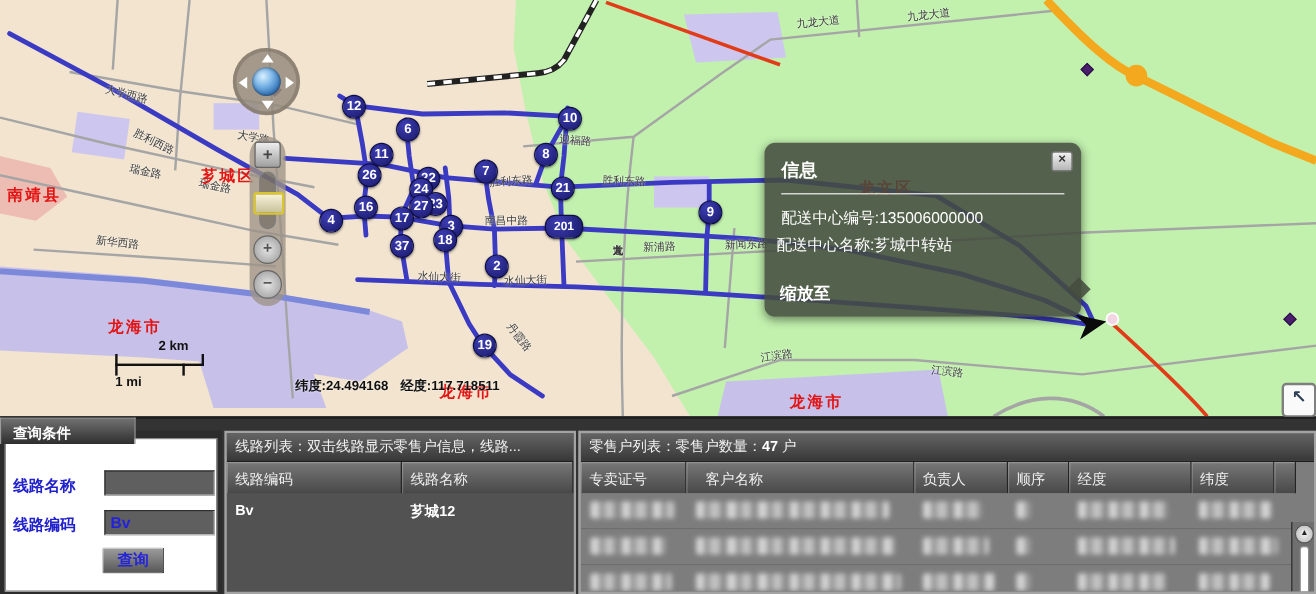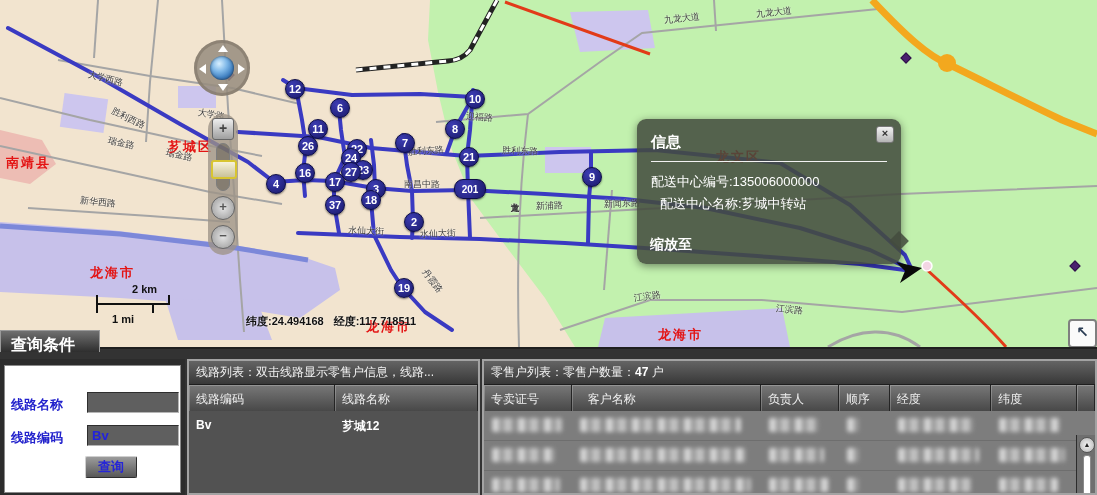--- a/index.html
+++ b/index.html
@@ -46,46 +46,46 @@
          border:1px solid #666;color:#555;font-weight:bold;font-size:13px;text-align:center;line-height:20px;cursor:pointer;}
 
   
   #scalebar{position:absolute;left:96px;top:283px;width:90px;font-size:11px;font-weight:bold;color:#111;z-index:7;}
   #scalebar .km-label{margin-left:36px;}
   #scalebar .bar{position:relative;width:74px;height:18px;}
   #scalebar .base{position:absolute;left:0;top:8px;width:74px;height:2px;background:#111;}
   #scalebar .tick-left{position:absolute;left:0;top:0;width:2px;height:18px;background:#111;}
   #scalebar .tick-km{position:absolute;right:0;top:0;width:2px;height:10px;background:#111;}
   #scalebar .tick-mi{position:absolute;left:56px;top:8px;width:2px;height:10px;background:#111;}
-  #scalebar .mi-label{margin-left:16px;}
+  #scalebar .mi-label{}
   #coords{position:absolute;left:246px;top:314px;display:flex;gap:10px;font-size:11px;font-weight:bold;
           color:#111;text-shadow:0 0 2px rgba(255,255,255,.8);z-index:7;}
 
   
   #popup{position:absolute;left:637px;top:119px;width:264px;height:145px;z-index:20;
          background:rgba(68,76,62,.87);border-radius:9px;box-shadow:0 2px 8px rgba(0,0,0,.45);color:#fff;}
   #popup-tail{position:absolute;right:-5px;bottom:16px;width:14px;height:14px;background:rgba(68,76,62,.87);
               transform:rotate(45deg);}
   #popup-close{position:absolute;right:7px;top:7px;width:16px;height:15px;border-radius:3px;
                background:linear-gradient(#f2f2f2,#b5b5b5);border:1px solid #777;color:#333;
                font-size:11px;font-weight:bold;text-align:center;line-height:13px;cursor:pointer;}
   #popup-title{position:absolute;left:14px;top:14px;font-size:15px;font-weight:bold;}
   #popup-sep{position:absolute;left:14px;right:14px;top:42px;height:1px;background:#f2f2f2;}
   #popup-line1{position:absolute;left:14px;top:54px;font-size:13px;}
-  #popup-line2{position:absolute;left:23px;top:76px;font-size:13px;}
+  #popup-line2{position:absolute;left:10px;top:76px;font-size:13px;}
   #popup-zoomto{position:absolute;left:13px;bottom:10px;font-size:14px;font-weight:bold;cursor:pointer;}
 
   #expand-btn{position:absolute;left:1068px;top:319px;width:25px;height:25px;background:#fafafa;
               border:2px solid #7f7f7f;border-radius:4px;color:#2c3e55;font-size:15px;font-weight:bold;
               text-align:center;line-height:22px;cursor:pointer;z-index:9;}
 
   
-  #qtab{position:absolute;left:0;top:330px;width:100px;height:22px;box-sizing:border-box;z-index:40;
+  #qtab{position:absolute;left:0;top:348px;width:113px;height:22px;box-sizing:border-box;z-index:40;
         background:linear-gradient(#707070,#2e2e2e);border:1px solid #9a9a9a;border-bottom:none;
-        color:#fff;font-size:16px;font-weight:bold;padding:4px 0 0 10px;}
+        color:#fff;font-size:12px;font-weight:bold;padding:4px 0 0 10px;}
   #bottom{position:absolute;left:0;top:347px;width:1097px;height:148px;background:#333;border-top:2px solid #1f1f1f;}
   .section{position:absolute;top:10px;height:136px;box-sizing:border-box;border:2px solid #a3a3a3;
            display:flex;flex-direction:column;overflow:hidden;}
   #q-section{left:0;width:185px;border:none;background:#2c2c2c;}
   #route-section{left:187px;width:293px;background:#4f4f4f;}
   #retail-section{left:482px;width:615px;background:#7d7d7d;}
 
   #q-card{position:absolute;left:4px;top:6px;width:175px;height:126px;background:#fff;border:1px solid #8a8a8a;}
   .q-label{position:absolute;color:#2222cc;font-weight:bold;font-size:13px;}
   #q-name-label{left:6px;top:30px;}
@@ -329,21 +329,21 @@
     <div id="retail-section" class="section">
       <div class="sec-title">
         <span>零售户列表：零售户数量：</span><b>47</b><span> 户</span>
       </div>
       <div class="tbl-head" id="retail-head">
           <div class="th" style="width: 88px;">专卖证号</div>
           <div class="th" style="width: 190px; padding-left: 16px;">客户名称</div>
           <div class="th" style="width: 78px;">负责人</div>
           <div class="th" style="width: 51px;">顺序</div>
           <div class="th" style="width: 102px;">经度</div>
-          <div class="th" style="width: 86px;">纬度</div>
+          <div class="th" style="width: 69px;">纬度</div>
           <div class="th" style="width: 18px;"></div>
         </div>
       <div class="tbl-body">
         <div id="retail-body">
             <div class="rrow">
               <div class="blobcell" style="width: 88px;">
                 <div class="blob" style="width: 70px;"></div>
               </div>
               <div class="blobcell" style="width: 190px;">
                 <div class="blob" style="width: 161px;"></div>

